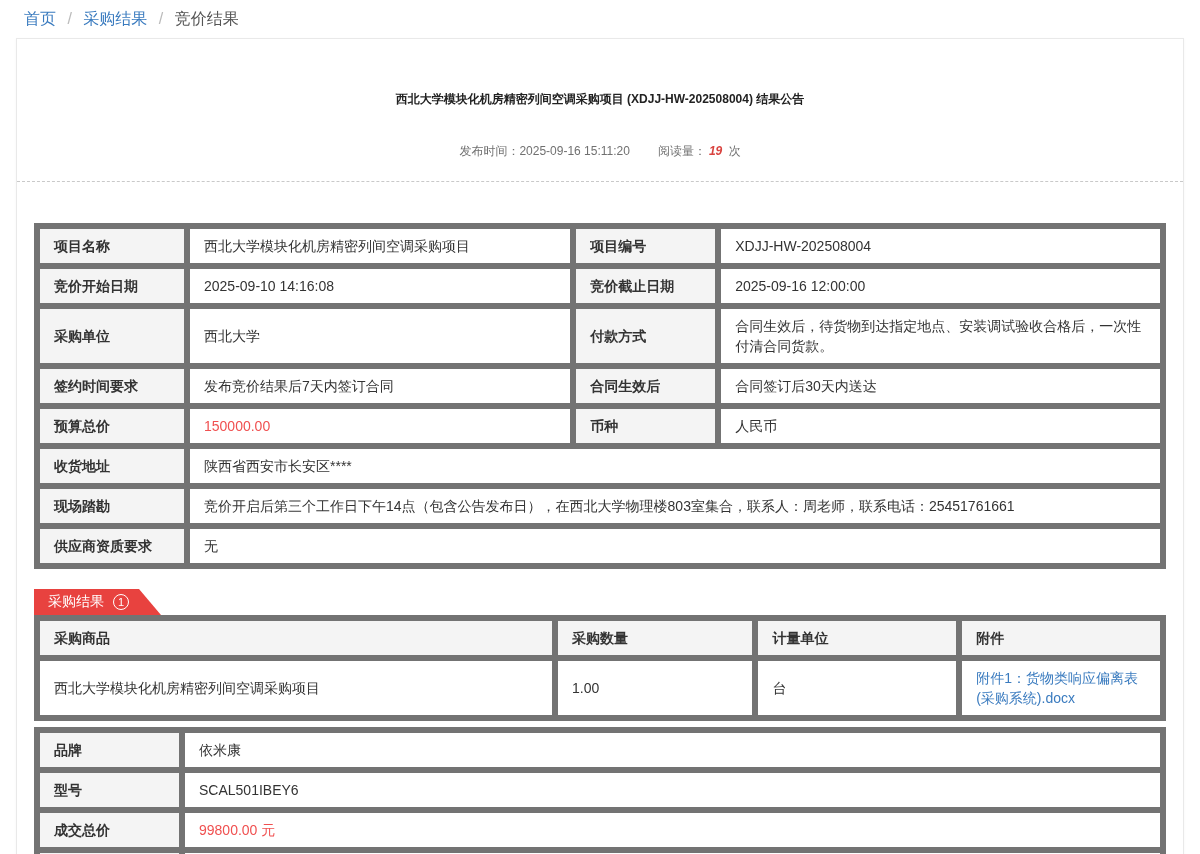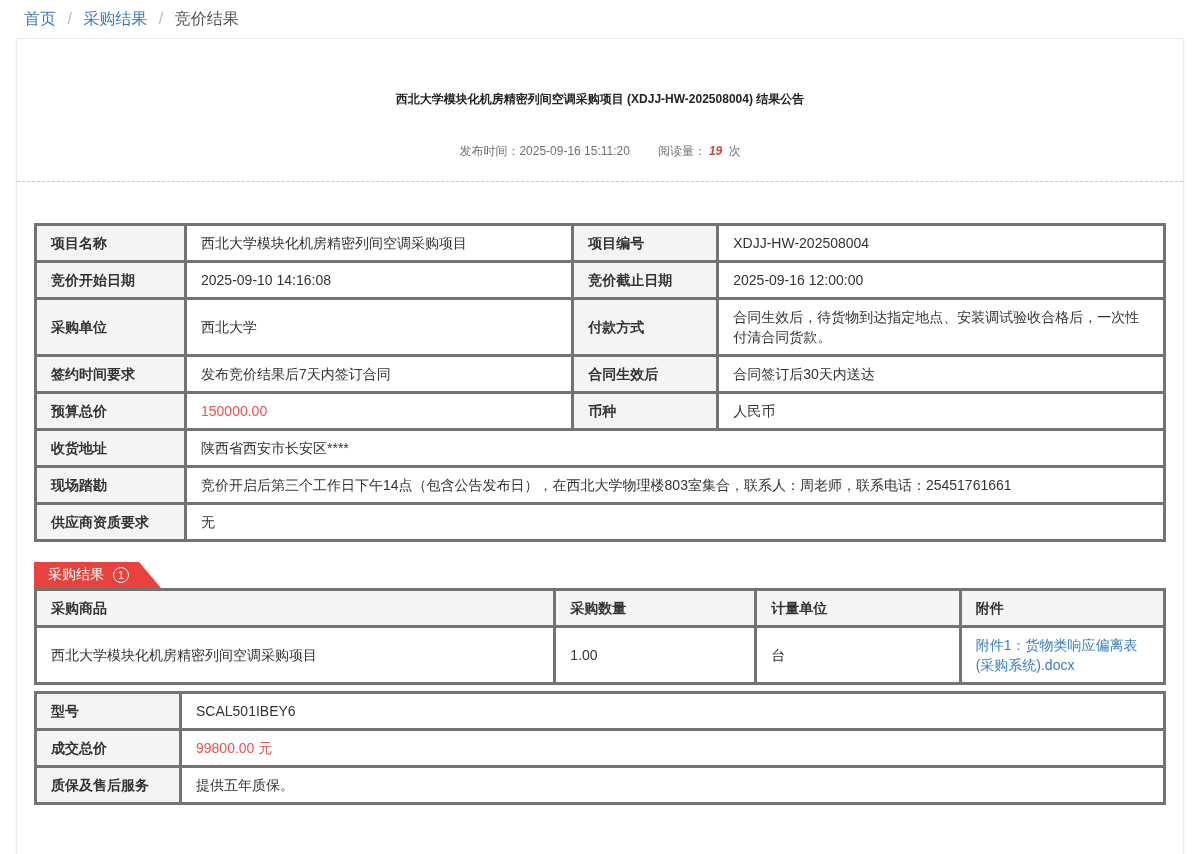--- a/index.html
+++ b/index.html
@@ -27,21 +27,21 @@
   }
   .article-meta { margin-top:30px; text-align:center; font-size:12px; color:#707070; }
   .article-meta .gap { display:inline-block; width:28px; }
   .article-meta .count { color:#d9433f; font-style:italic; font-weight:bold; margin:0 3px; }
   .dashed-divider { border:0; border-top:1px dashed #c9c9c9; margin:21px 0 0; }
 
   .content { padding:41px 17px 0; }
 
   table { width:100%; border-collapse:collapse; table-layout:fixed; }
   td, th {
-    border:3px solid #737373; padding:7px 14px;
+    border:6px solid #737373; padding:7px 14px;
     font-size:14px; line-height:20px; text-align:left;
     vertical-align:middle; word-break:break-all; font-weight:normal;
   }
   td.lbl, th.hdr { background:#f4f4f4; font-weight:bold; color:#333; }
   .red-val { color:#f05050; font-weight:normal; }
 
   
   .section-badge-row { margin-top:20px; height:26px; }
   .section-badge {
     display:inline-flex; align-items:center; height:26px;
@@ -167,20 +167,24 @@
       </tbody>
     </table>
 
     <table class="detail-table">
       <colgroup>
           <col style="width:145px">
           <col>
         </colgroup>
       <tbody>
         <tr>
+          <td class="lbl">品牌</td>
+          <td>依米康</td>
+        </tr>
+        <tr>
           <td class="lbl">型号</td>
           <td>SCAL501IBEY6</td>
         </tr>
         <tr>
           <td class="lbl">成交总价</td>
           <td class="red-val">99800.00 元</td>
         </tr>
         <tr>
           <td class="lbl">质保及售后服务</td>
           <td>提供五年质保。</td>

